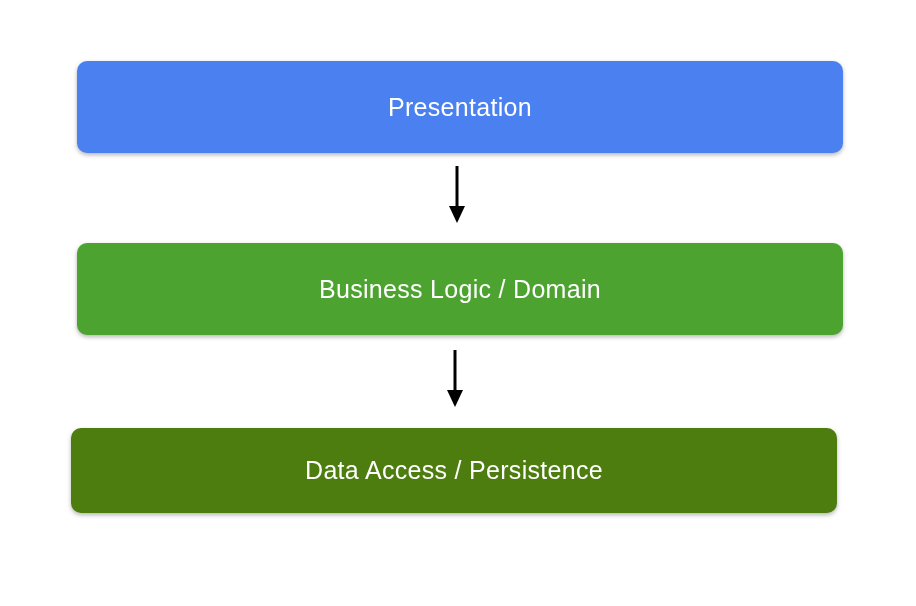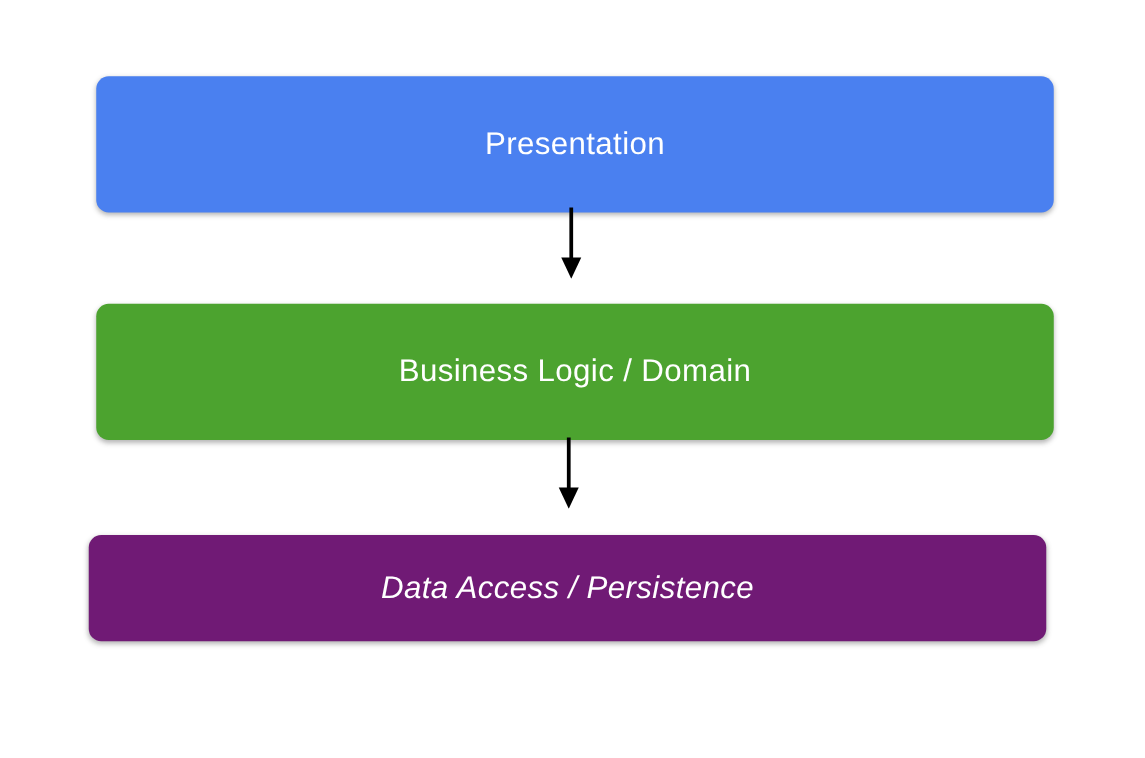--- a/index.html
+++ b/index.html
@@ -11,21 +11,21 @@
   .canvas {
     position: relative;
     width: 916px;
     height: 606px;
     background: #ffffff;
     overflow: hidden;
   }
   .node {
     position: absolute;
     width: 766px;
-    height: 109px;
+    height: 92px;
     border-radius: 10px;
     box-shadow: 0 2px 4px rgba(90, 90, 90, 0.45);
     display: flex;
     align-items: center;
     justify-content: center;
   }
   .node-1 { left: 77px; top: 61px; }
   .node-2 { left: 77px; top: 243px; }
   .node-3 { left: 71px; top: 428px; height: 85px; }
   .node-label {
@@ -60,17 +60,17 @@
 
   <div class="node node-2" style="background-color: rgb(76, 163, 47); text-align: right;">
     <span class="node-label" style="color: rgb(255, 255, 255);">Business Logic / Domain</span>
   </div>
 
   <svg class="arrow arrow-2" viewBox="0 0 20 58" style="color: rgb(0, 0, 0);">
     <line x1="10" y1="1" x2="10" y2="43" stroke="currentColor" stroke-width="3"></line>
     <polygon points="2,41 18,41 10,58" fill="currentColor"></polygon>
   </svg>
 
-  <div class="node node-3" style="background-color: #701a75; font-style: italic;">
+  <div class="node node-3" style="background-color: #4d7c0f;">
     <span class="node-label" style="color: rgb(255, 255, 255);">Data Access / Persistence</span>
   </div>
 
 </div>
 
 </body></html>

